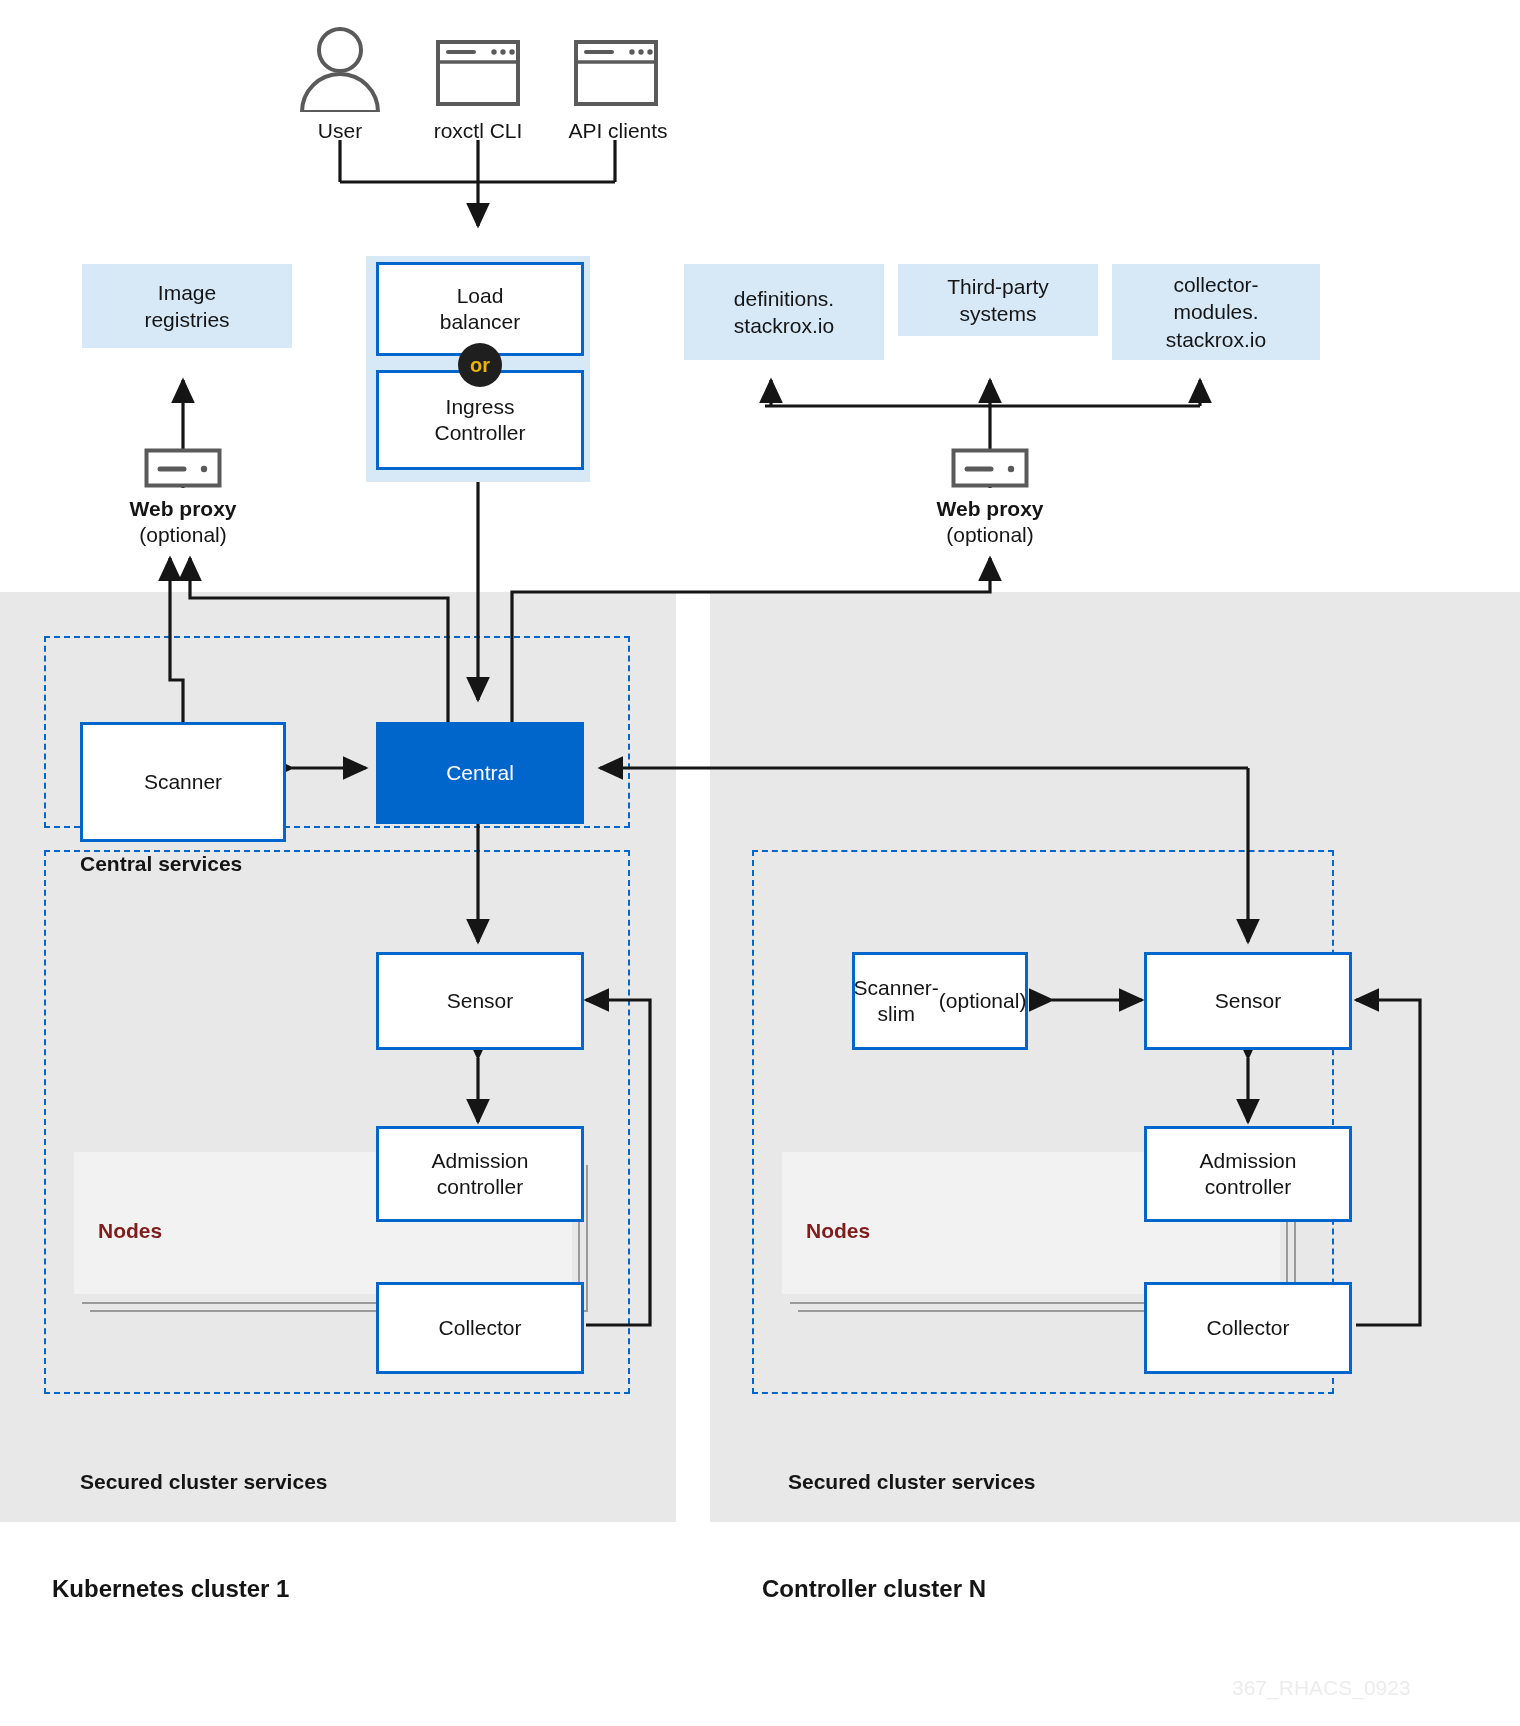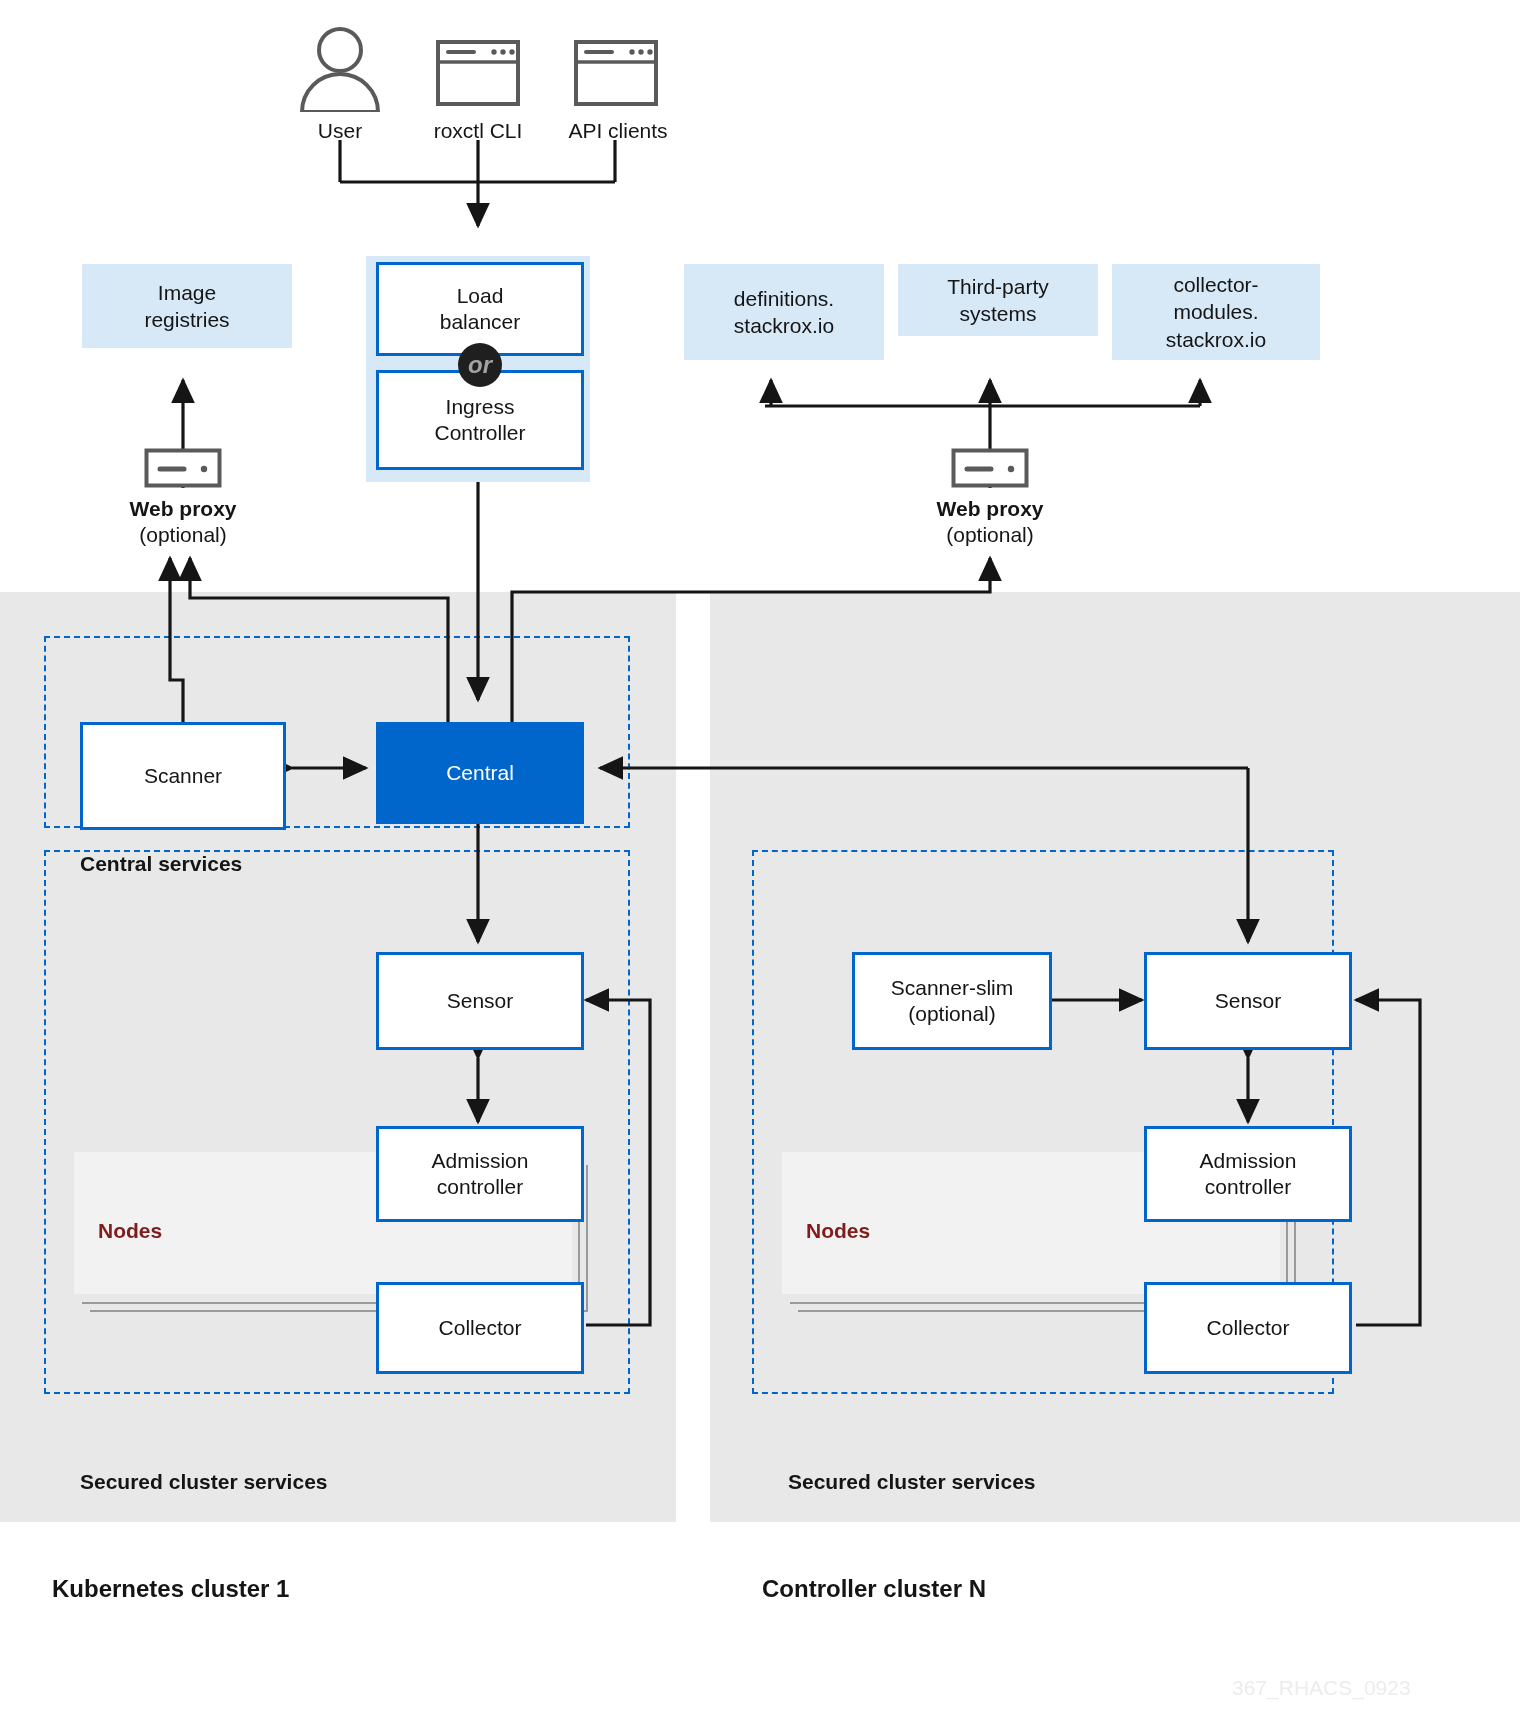--- a/index.html
+++ b/index.html
@@ -31,23 +31,22 @@
     background:#d7e8f7;border:none;
     display:flex;align-items:center;justify-content:center;
     text-align:center;font-size:21px;color:#151515;line-height:1.3;
   }
 
   
   .lb-wrap{background:#d7e8f7;}
 
   .or-badge{
     position:absolute;width:44px;height:44px;border-radius:50%;
-    background:#1f1f1f;color:#a3a3a3;font-size:24px;font-weight:bold;
+    background:#1f1f1f;color:#eab308;font-size:20px;font-weight:bold;
     display:flex;align-items:center;justify-content:center;z-index:6;
-    font-style:italic;
   }
 
   
   .nodes-card{background:#f2f2f2;}
   .stack-line{background:#9a9a9a;height:2px;}
   .stack-vline{background:#9a9a9a;width:2px;}
 
   .grouplabel{font-size:21px;font-weight:bold;color:#151515;white-space:nowrap;}
   .clusterlabel{font-size:24px;font-weight:bold;color:#151515;white-space:nowrap;}
   .nodeslabel{font-size:21px;font-weight:bold;color:#7f1d1d;white-space:nowrap;margin-top:44px;}
@@ -216,42 +215,42 @@
   <svg class="abs" style="left:951px;top:448px;width:78px;height:40px;" viewBox="0 0 78 40">
     <rect x="2.5" y="2.5" width="73" height="35" fill="#ffffff" stroke="#5a5a5a" stroke-width="4"></rect>
     <path d="M16,21 L40,21" stroke="#5a5a5a" stroke-width="5" stroke-linecap="round"></path>
     <circle cx="60" cy="21" r="3.2" fill="#5a5a5a"></circle>
   </svg>
   <div class="abs iconcap two" style="left:907px;top:496px;width:166px;">
     <div style="font-weight:bold;">Web proxy</div>
     <div>(optional)</div>
   </div>
 
-  <div class="abs nodebox" style="left:80px;top:722px;width:206px;height:108px;">
+  <div class="abs nodebox" style="left:80px;top:722px;width:206px;height:120px;">
     <span>Scanner</span>
   </div>
   <div class="abs nodebox filled" style="left:376px;top:722px;width:208px;height:102px;">
     <span>Central</span>
   </div>
   <div class="abs grouplabel" style="left:80px;top:852px;">Central services</div>
 
   <div class="abs nodebox" style="left:376px;top:952px;width:208px;height:98px;">
     <span>Sensor</span>
   </div>
   <div class="abs nodebox" style="left:376px;top:1126px;width:208px;height:96px;flex-direction:column;">
     <span>Admission</span>
     <span>controller</span>
   </div>
   <div class="abs nodebox" style="left:376px;top:1282px;width:208px;height:92px;">
     <span>Collector</span>
   </div>
   <div class="abs grouplabel" style="left:80px;top:1470px;">Secured cluster services</div>
   <div class="abs clusterlabel" style="left:52px;top:1575px;">Kubernetes cluster 1</div>
 
-  <div class="abs nodebox" style="left:852px;top:952px;width:200px;height:98px;flex-direction:column;">
+  <div class="abs nodebox" style="left:852px;top:952px;width:176px;height:98px;flex-direction:row;">
     <span>Scanner-slim</span>
     <span>(optional)</span>
   </div>
   <div class="abs nodebox" style="left:1144px;top:952px;width:208px;height:98px;">
     <span>Sensor</span>
   </div>
   <div class="abs nodebox" style="left:1144px;top:1126px;width:208px;height:96px;flex-direction:column;">
     <span>Admission</span>
     <span>controller</span>
   </div>

